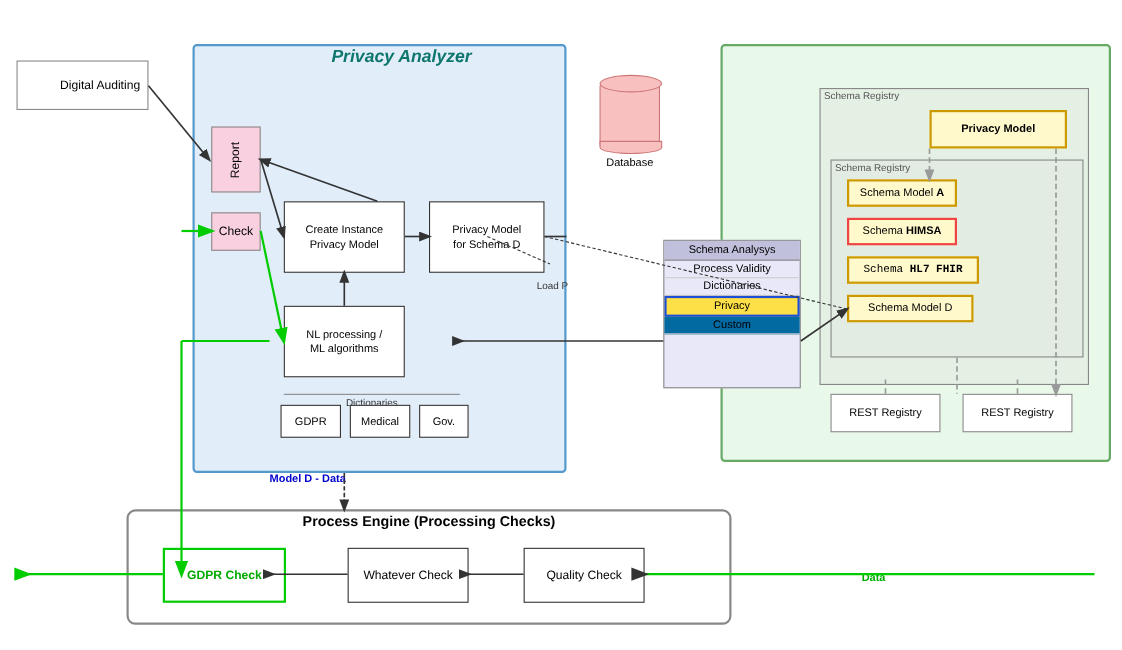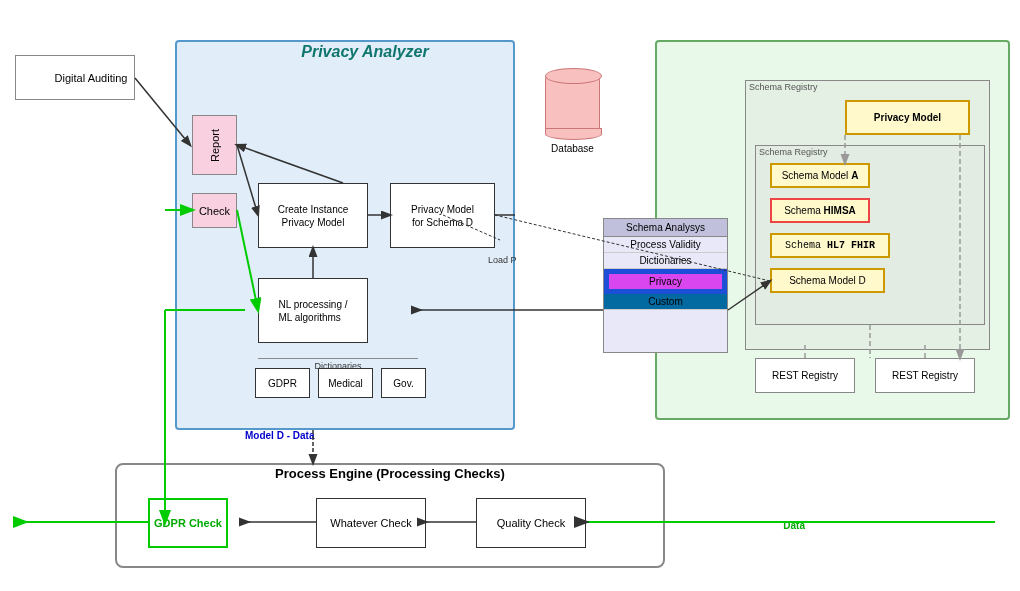--- a/index.html
+++ b/index.html
@@ -124,21 +124,21 @@
       position: absolute;
       left: 258px;
       top: 278px;
       width: 110px;
       height: 65px;
       border: 1.5px solid #333;
       background: #fff;
       display: flex;
       align-items: center;
       justify-content: center;
-      text-align: left;
+      text-align: center;
       font-size: 10px;
       line-height: 1.3;
     }
     
     .dictionaries-label {
       position: absolute;
       left: 258px;
       top: 358px;
       width: 160px;
       text-align: center;
@@ -381,22 +381,22 @@
       font-weight: normal;
       border-bottom: 1px solid #888;
     }
     .schema-analysis-row {
       padding: 2px 5px;
       font-size: 10px;
       border-bottom: 1px solid #ccc;
       text-align: center;
     }
     .schema-analysis-row.privacy-row {
-      background: #d946ef;
-      border: 5px solid #1d4ed8;
+      background: #fde047;
+      border: 2px solid #1d4ed8;
     }
     .schema-analysis-row.custom-row {
       background: #0369a1;
     }
     
     .rest-registry-left {
       position: absolute;
       left: 755px;
       top: 358px;
       width: 100px;
@@ -441,21 +441,21 @@
       width: 550px;
       text-align: center;
       font-size: 13px;
       font-weight: bold;
     }
     
     .gdpr-check-box {
       position: absolute;
       left: 148px;
       top: 498px;
-      width: 80px;
+      width: 112px;
       height: 50px;
       border: 2px solid #00cc00;
       background: #fff;
       display: flex;
       align-items: center;
       justify-content: center;
       font-size: 11px;
       color: #00aa00;
       font-weight: bold;
     }

